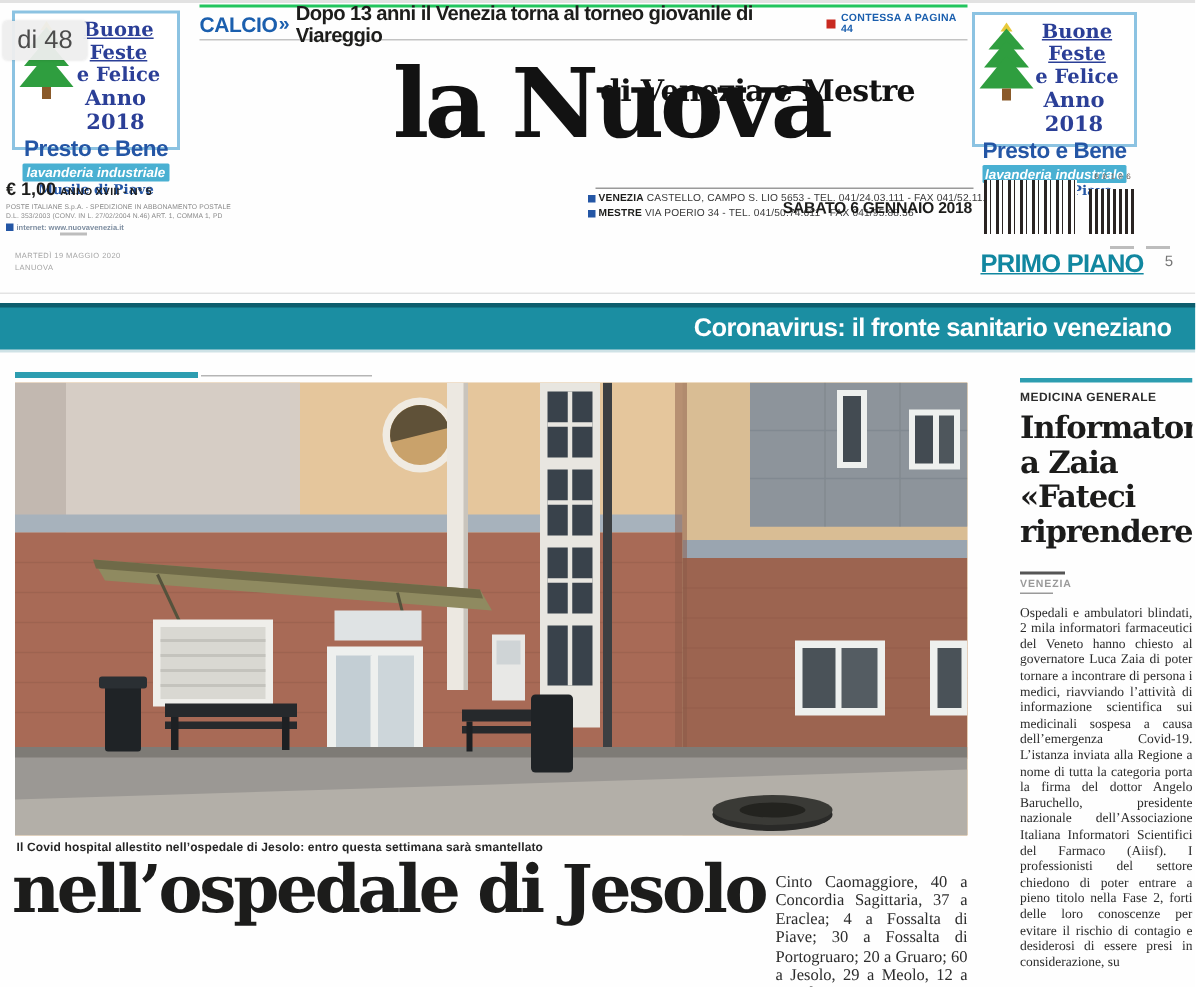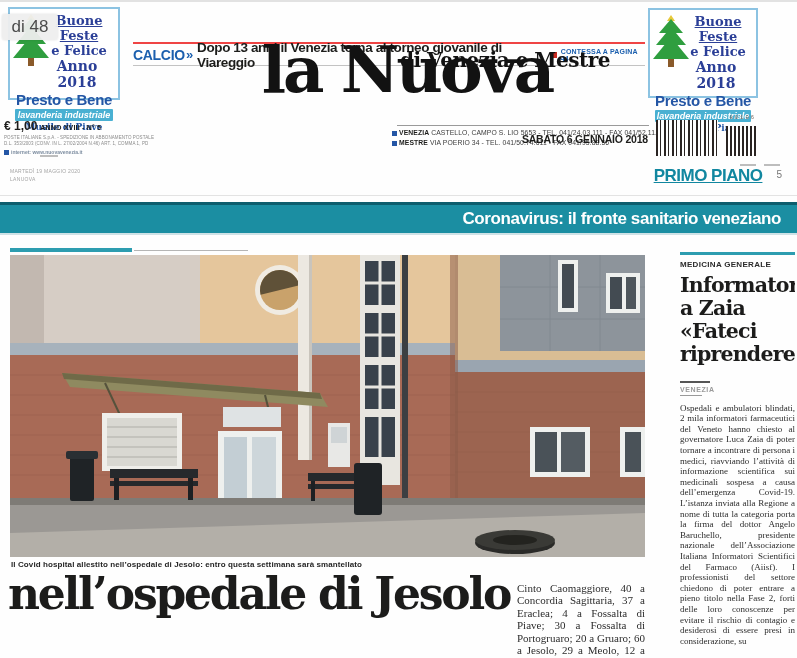--- a/index.html
+++ b/index.html
@@ -19,22 +19,22 @@
   .ad .tree{position:absolute;left:1px;top:3px;width:40px;height:56px;}
   .ad .l1{margin:4px 4px 0 34px;font:bold 13px "DejaVu Serif",serif;color:#2b3f97;text-decoration:underline;}
   .ad .l2{margin:0 4px 0 34px;font:bold 13px "DejaVu Serif",serif;color:#2b3f97;}
   .ad .l3{margin:0 4px 0 30px;font:bold 14px "DejaVu Serif",serif;color:#2b3f97;}
   .ad .brand{margin-top:1px;font:bold 15px "Liberation Sans",sans-serif;color:#2456a5;letter-spacing:-.3px;}
   .ad .tag{margin:1px 5px 0 5px;background:#49b0d2;color:#fff;font:bold italic 9px "Liberation Sans",sans-serif;
            padding:1px 0;border-radius:1px;}
   .ad .city{margin-top:1px;font:bold 9px "DejaVu Serif",serif;color:#2456a5;}
 
   
-  .strip{position:absolute;left:133px;top:3px;width:512px;height:24px;border-top:2px solid #ef4444;
-         border-bottom:1px solid #c3c3c3;display:flex;align-items:center;box-sizing:border-box;margin-top:39px;}
+  .strip{position:absolute;left:133px;top:3px;width:512px;height:24px;border-top:2px solid #22c55e;
+         border-bottom:1px solid #c3c3c3;display:flex;align-items:center;box-sizing:border-box;}
   .strip .kick{font:bold 14px "Liberation Sans",sans-serif;color:#1b5fae;letter-spacing:-.3px;}
   .strip .chev{font:bold 13px "Liberation Sans",sans-serif;color:#1b5fae;margin:0 4px 0 1px;}
   .strip .head{font:bold 13.5px "Liberation Sans",sans-serif;color:#1d1d1b;letter-spacing:-.4px;}
   .strip .sq{width:6px;height:6px;background:#c92a20;margin:0 4px 0 auto;}
   .strip .ref{font:bold 7px "Liberation Sans",sans-serif;color:#1b5fae;letter-spacing:.2px;}
 
   
   .edition{position:absolute;left:360px;top:48px;width:290px;text-align:center;
            font:bold 20px "DejaVu Serif",serif;color:#121212;letter-spacing:-.5px;}
   .mast{position:absolute;left:168px;top:32px;width:478px;text-align:center;

